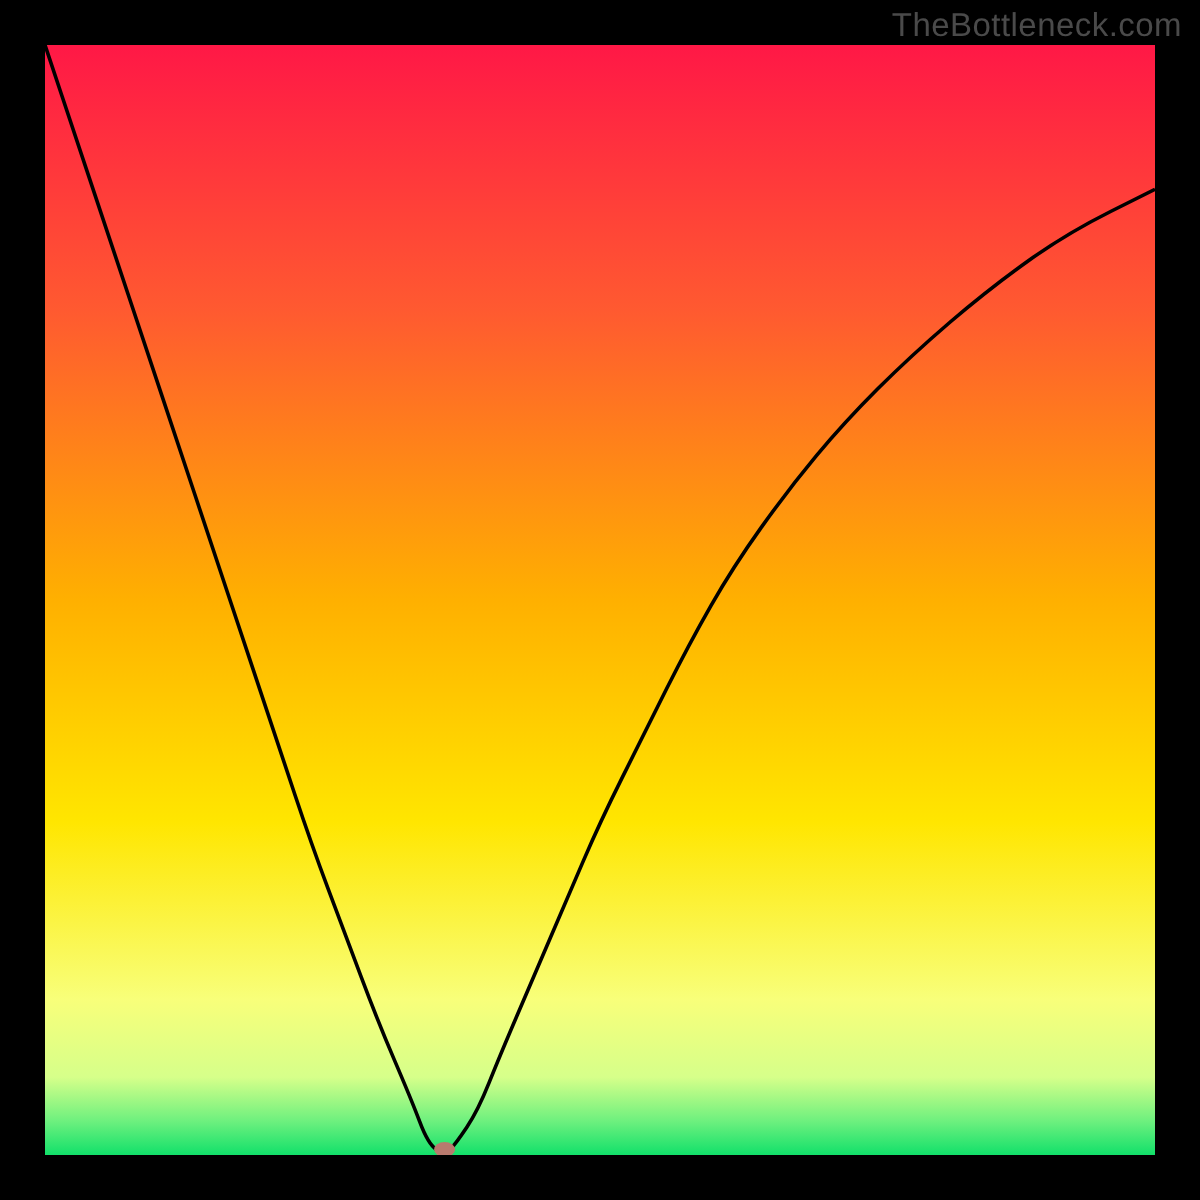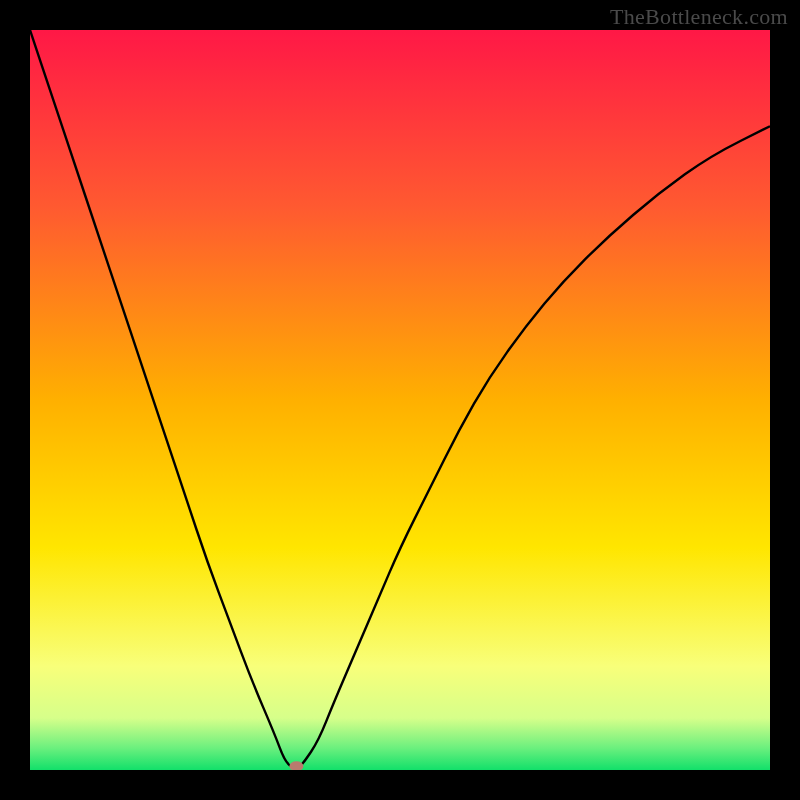--- a/index.html
+++ b/index.html
@@ -12,21 +12,20 @@
   }
   .watermark {
     position: absolute;
     top: 4px;
     right: 12px;
     color: #4a4a4a;
     font-size: 22px;
     font-weight: 500;
     letter-spacing: 0.3px;
     z-index: 10;
-    font-family: Liberation Serif, serif;
   }
   .plot-area {
     position: absolute;
     left: 30px;
     top: 30px;
     width: 740px;
     height: 740px;
     overflow: hidden;
   }
   .plot-svg {

